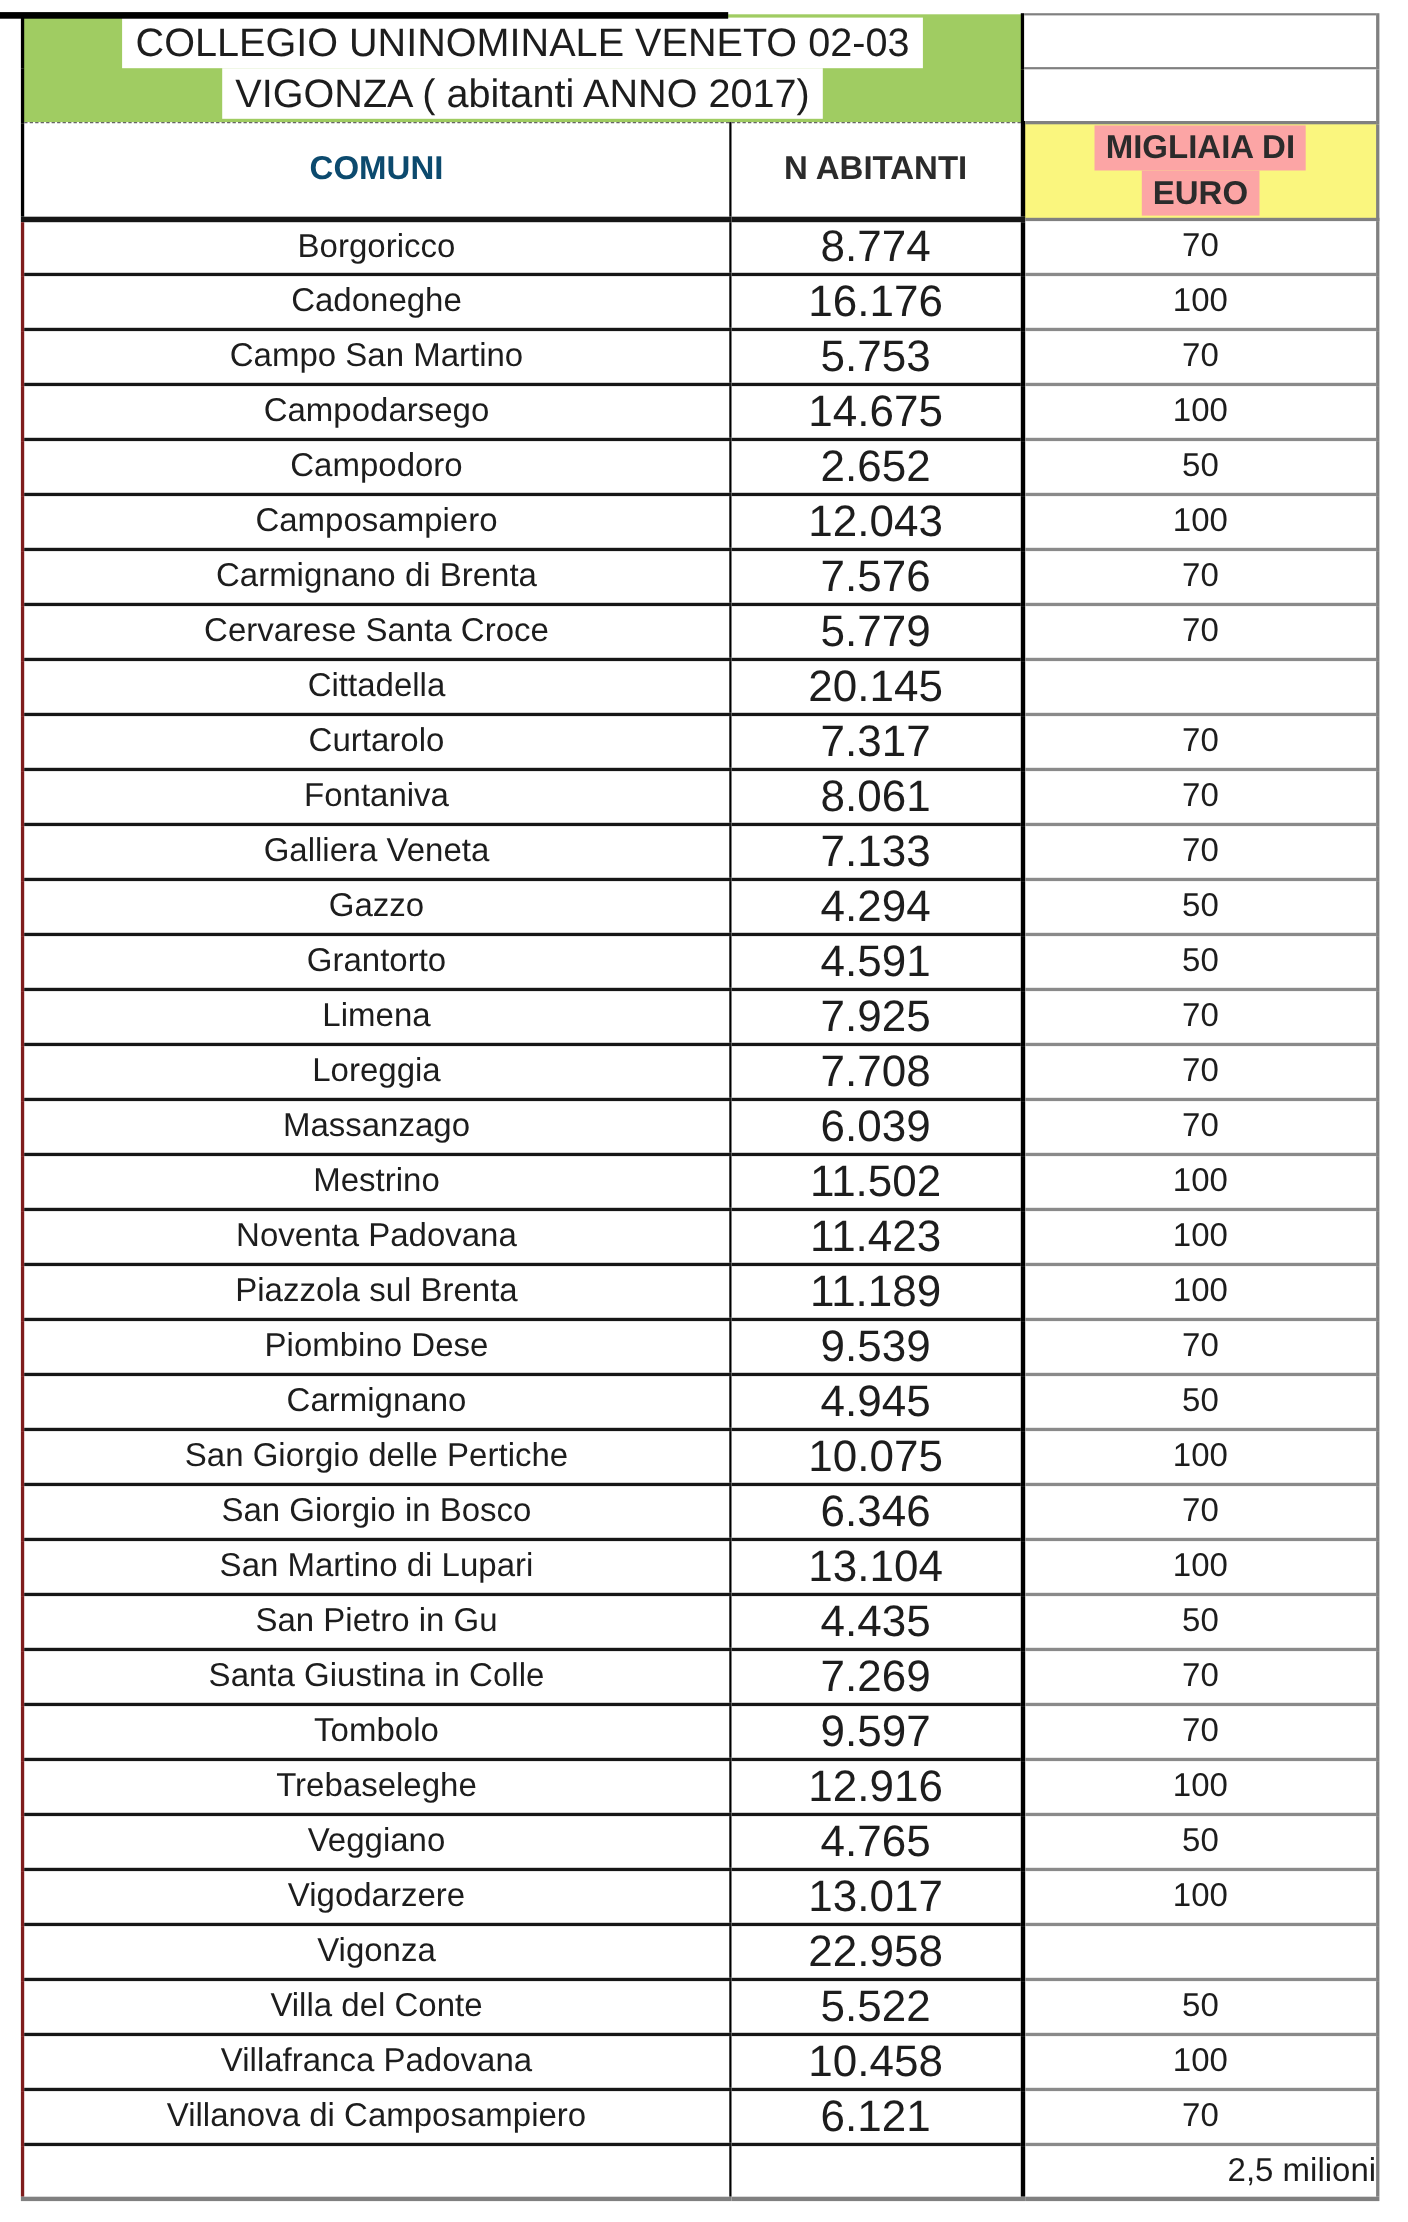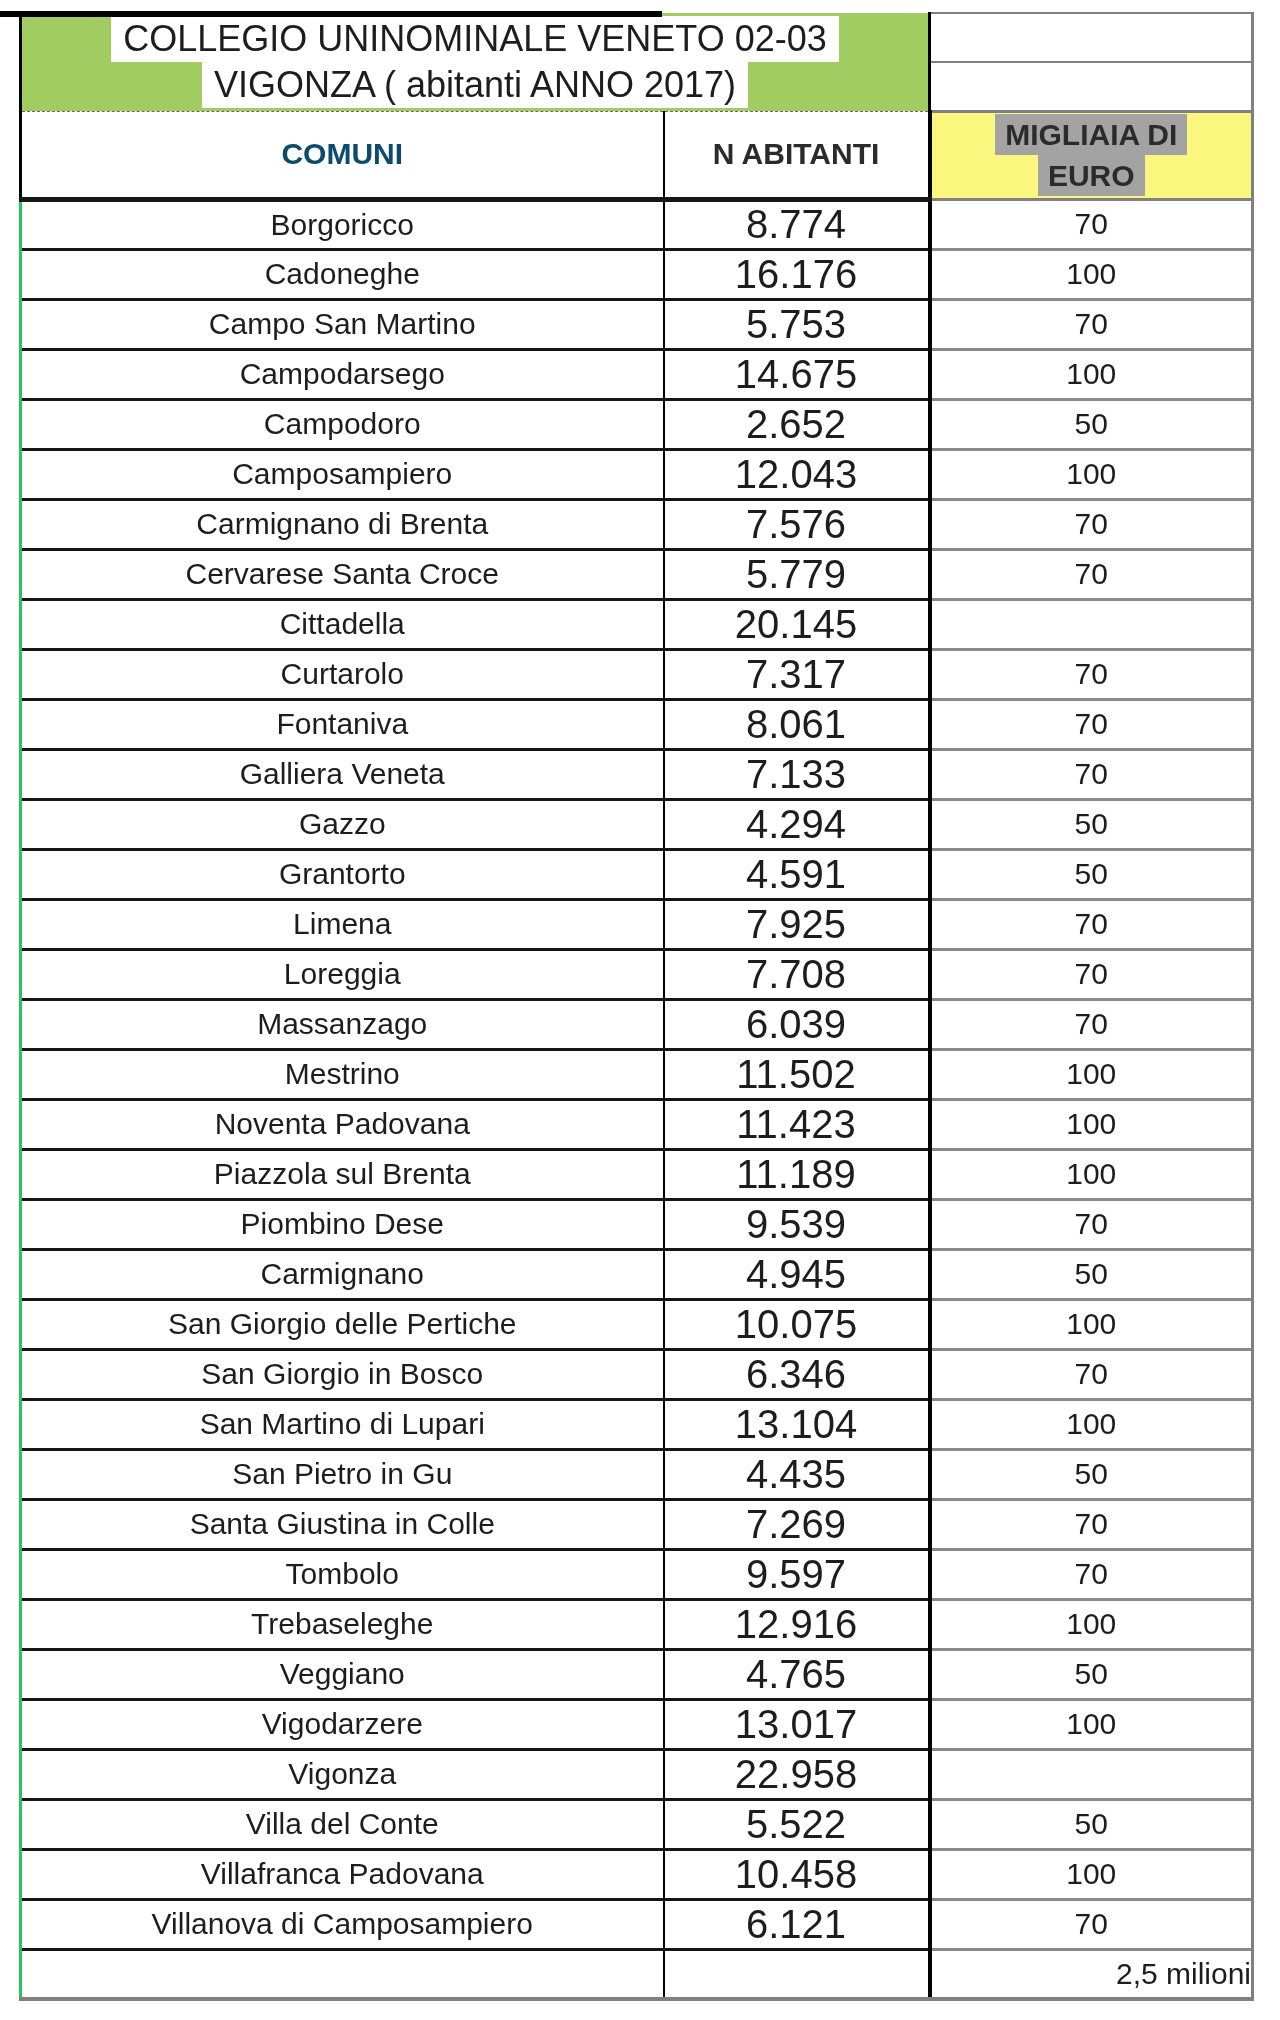--- a/index.html
+++ b/index.html
@@ -71,26 +71,26 @@
   }
   th.h-euro{
     background:var(--yellow);
     border-left:4px solid #000;
     border-right:3px solid var(--grayline);
     border-top:3px solid var(--grayline);
     border-bottom:3px solid var(--grayline);
     font-size:30px; font-weight:700; color:#2b2b2b;
     line-height:41px;
   }
-  .hl2{ background:#a3a3a3; display:inline-block; padding:0 10px; }
+  .hl2{ background:#fca5a5; display:inline-block; padding:0 10px; }
 
   
   tbody tr{ height:50px; }
   td.c1{
-    border-left:3px solid #22c55e;
+    border-left:3px solid #7f1d1d;
     border-top:3px solid #161616;
     font-size:30px;
   }
   td.c2{
     border-left:2px solid #000;
     border-top:3px solid #161616;
     font-size:40px;
   }
   td.c3{
     border-left:4px solid #000;

